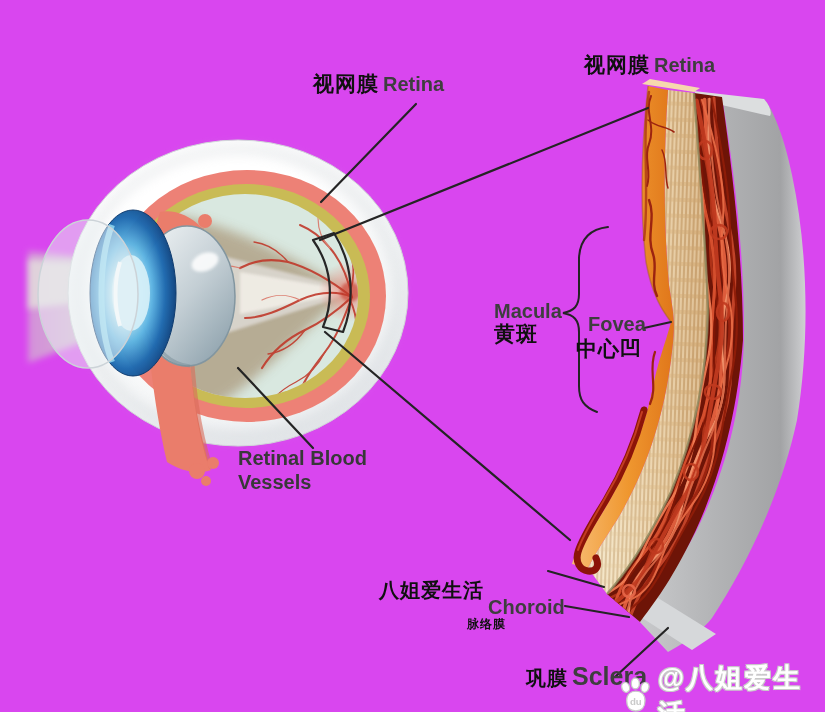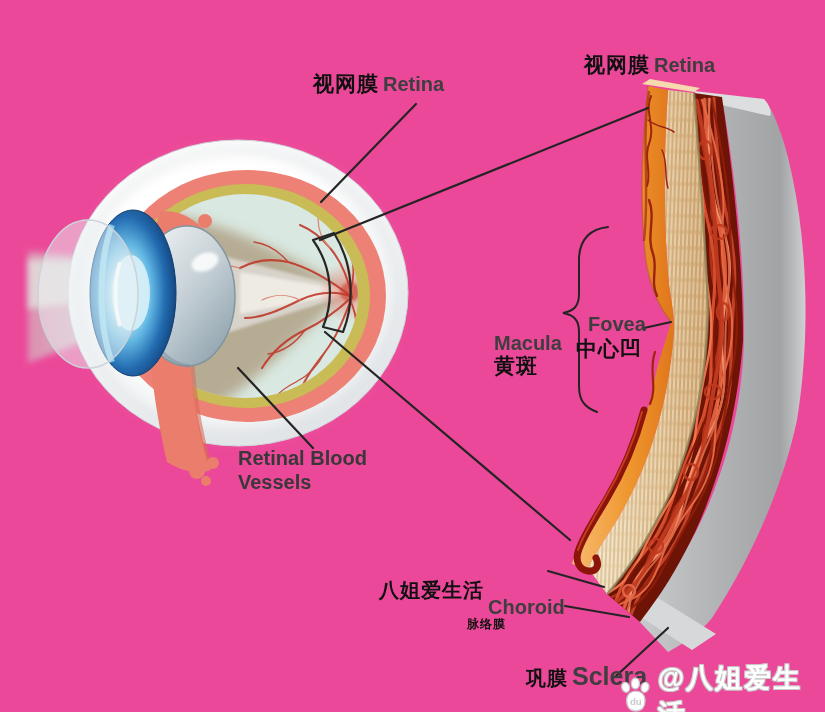--- a/index.html
+++ b/index.html
@@ -1,23 +1,23 @@
 <!DOCTYPE html>
 <html><head>
 <meta charset="utf-8">
 <style>
   html,body{margin:0;padding:0;background:#ffffff;}
-  .stage{position:relative;width:825px;height:712px;background:#ec4899;overflow:hidden;
+  .stage{position:relative;width:825px;height:712px;background:#d946ef;overflow:hidden;
          font-family:"Liberation Sans","DejaVu Sans",sans-serif;}
   .stage svg.art{position:absolute;left:0;top:0;}
   .lbl{position:absolute;white-space:nowrap;line-height:1.12;}
   .zh{font-weight:700;color:#101010;font-size:21px;letter-spacing:1px;}
   .en{font-weight:600;color:#3e3e3e;font-size:20px;}
   .row{display:flex;align-items:baseline;gap:4px;}
-  .col{display:flex;flex-direction:column;margin-top:32px;}
+  .col{display:flex;flex-direction:column;}
   .rbv{width:146px;font-weight:600;color:#383838;font-size:20px;line-height:24px;white-space:normal;}
   .watermark{position:absolute;left:617px;top:660px;display:flex;align-items:center;gap:2px;}
   .wm-text{font-size:27px;font-weight:700;letter-spacing:2px;color:#ffffff;
     text-shadow:-1px -1px 0 #c9c9c9,1px -1px 0 #c9c9c9,-1px 1px 0 #c9c9c9,1px 1px 0 #c9c9c9;}
 </style>
 </head>
 <body>
 
 <div class="stage">
 

